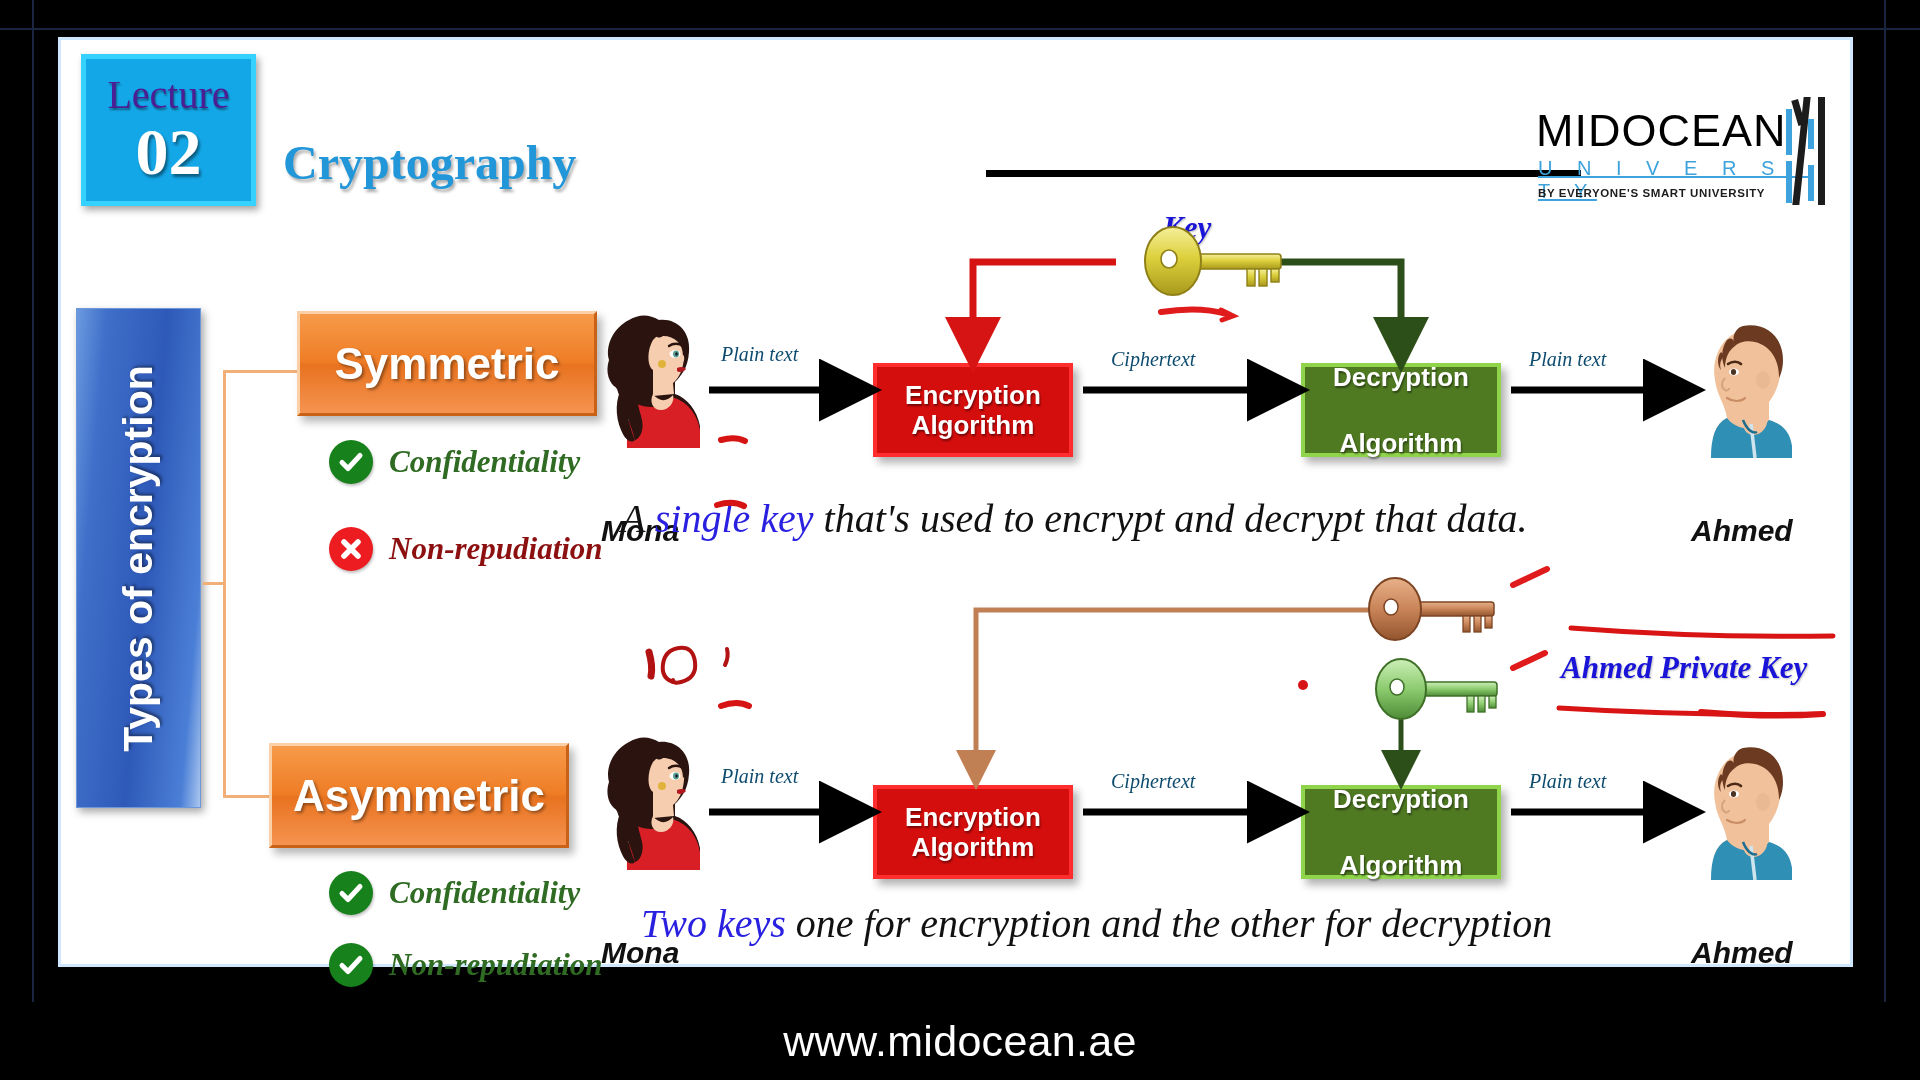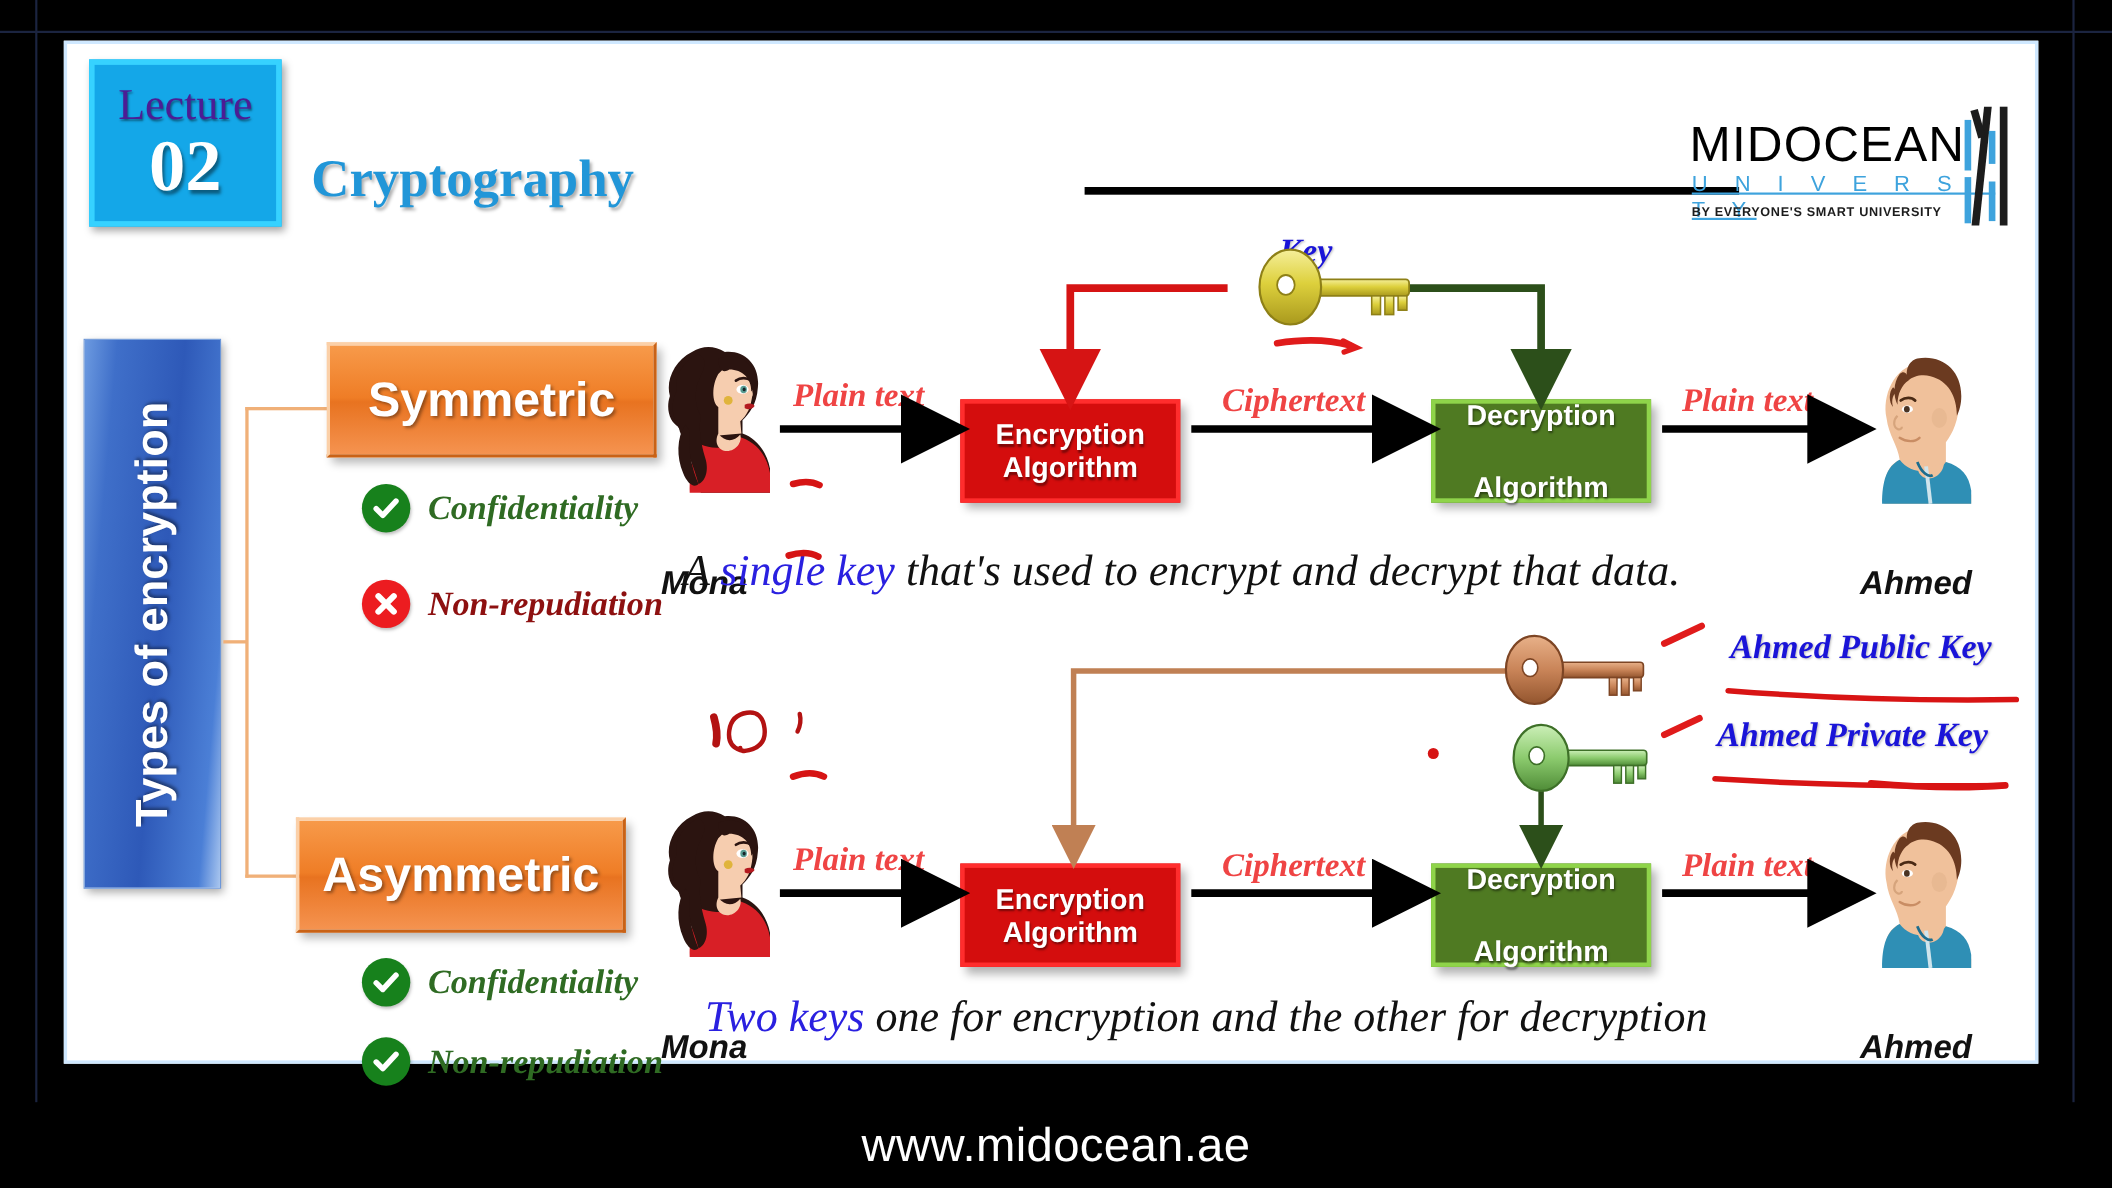--- a/index.html
+++ b/index.html
@@ -125,22 +125,22 @@
     display:flex;flex-direction:column;align-items:center;justify-content:center;
     font-family:"Liberation Sans",sans-serif;font-weight:bold;font-size:26px;color:#fff;
     line-height:1.16;text-shadow:1px 2px 2px rgba(0,0,0,.45);
     box-shadow:5px 6px 8px rgba(0,0,0,.3);
   }
   .algo.enc{background:#d40d0d;border:4px solid #ff2d2d;}
   .algo.dec{background:#4f7a22;border:4px solid #8fd44a;gap:36px;}
 
   
   .flow-label{
-    position:absolute;font-family:"Liberation Serif",serif;font-weight:bold;font-style:italic;
-    font-size:30px;color:#ef4444;white-space:nowrap;
+    position:absolute;font-family:"Liberation Serif",serif;font-weight:normal;font-style:italic;
+    font-size:20px;color:#0c4a6e;white-space:nowrap;
   }
   .key-label{
     position:absolute;font-family:"Liberation Serif",serif;font-weight:bold;font-style:italic;
     font-size:31px;color:#1a14d8;white-space:nowrap;
     text-shadow:1px 1px 2px rgba(0,0,0,.25);
   }
 
   
   .caption{
     position:absolute;font-family:"Liberation Serif",serif;font-style:italic;font-size:40px;
@@ -359,21 +359,20 @@
 
     <div class="flow-label" style="left:1050px;top:730px;">Ciphertext</div>
 
     <div class="algo dec" style="left:1240px;top:745px;">
       <div>Decryption</div>
       <div>Algorithm</div>
     </div>
 
     <div class="flow-label" style="left:1468px;top:730px;">Plain text</div>
 
-    <div class="key-label" style="left:1512px;top:530px;">Ahmed Public Key</div>
     <div class="key-label" style="left:1500px;top:610px;">Ahmed Private Key</div>
 
     <div class="caption" style="left:580px;top:860px;">
       <span></span><b>Two keys</b><span> one for encryption and the other for decryption</span>
     </div>
 
     <svg class="overlay" viewBox="0 0 1795 930">
       <defs>
         <marker id="ah-black" markerWidth="9" markerHeight="9" refX="6" refY="4.5" orient="auto">
           <path d="M0,0 L9,4.5 L0,9 z" fill="#000"></path>

